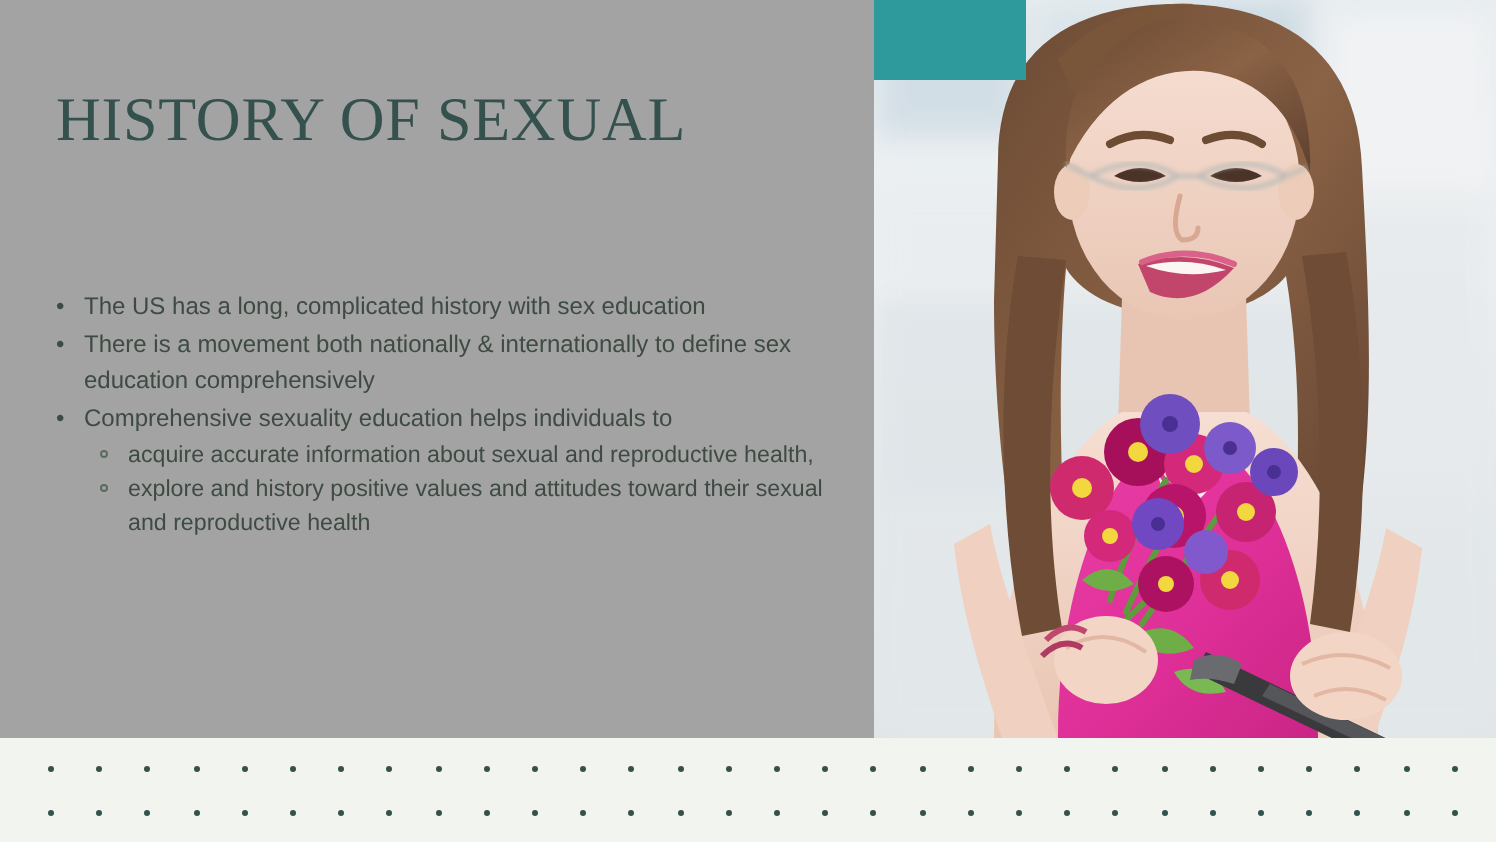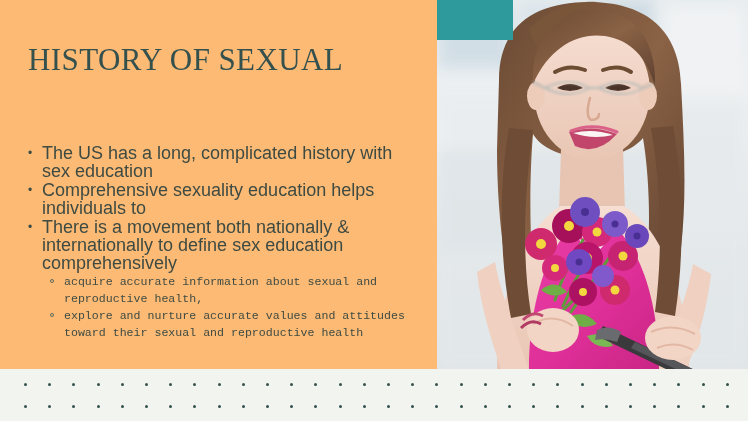--- a/index.html
+++ b/index.html
@@ -3,37 +3,37 @@
 <meta charset="utf-8">
 <style>
   html,body{margin:0;padding:0;background:#ffffff;}
   body{width:748px;height:421px;overflow:hidden;
        font-family:"Liberation Sans",sans-serif;}
 
   .slide{position:relative;width:748px;height:421px;overflow:hidden;background:#ffffff;}
 
   
   .green-panel{position:absolute;left:0;top:0;width:437px;height:369px;
-               background:#fdba74;}
+               background:#a3a3a3;}
 
   .title{position:absolute;left:28px;top:40px;width:390px;
          font-family:"Liberation Serif",serif;
          font-size:31px;line-height:40px;letter-spacing:.4px;
          color:#35514e;font-weight:400;}
   .title div{white-space:nowrap;}
 
   .bullets{position:absolute;left:24px;top:144px;width:400px;}
   .b-item{position:relative;padding-left:18px;margin-bottom:1px;
-          font-size:18px;line-height:18px;color:#3e4b43;}
+          font-size:12px;line-height:18px;color:#3e4b43;}
   .b-item::before{content:"\2022";position:absolute;left:4px;top:0;
           font-size:12px;line-height:18px;color:#3e4b43;}
 
   .sub-list{margin-top:1px;}
   .s-item{position:relative;padding-left:22px;margin-left:18px;
-          font-size:11.6px;line-height:17px;color:#3e4b43;font-family:Liberation Mono, monospace;}
+          font-size:11.6px;line-height:17px;color:#3e4b43;}
   .s-item::before{content:"";position:absolute;left:8px;top:6px;
           width:4px;height:4px;border-radius:50%;
           border:1px solid #5d6b5f;box-sizing:border-box;}
 
   
   .photo{position:absolute;left:437px;top:0;width:311px;height:369px;
          overflow:hidden;background:#eef1f3;}
   .photo svg{display:block;width:311px;height:369px;}
 
   
@@ -57,27 +57,27 @@
   <div class="green-panel">
 
     <div class="title">
       <div>HISTORY OF SEXUAL</div>
     </div>
 
     <div class="bullets">
 
       <div class="b-item">The US has a long, complicated history with sex education</div>
 
+      <div class="b-item">There is a movement both nationally &amp; internationally to define sex education comprehensively</div>
+
       <div class="b-item">Comprehensive sexuality education helps individuals to</div>
-
-      <div class="b-item">There is a movement both nationally &amp; internationally to define sex education comprehensively</div>
 
       <div class="sub-list">
         <div class="s-item">acquire accurate information about sexual and reproductive health,</div>
-        <div class="s-item">explore and nurture accurate values and attitudes toward their sexual and reproductive health</div>
+        <div class="s-item">explore and history positive values and attitudes toward their sexual and reproductive health</div>
       </div>
 
     </div>
   </div>
 
   <div class="photo">
     <svg viewBox="0 0 311 369" preserveAspectRatio="xMidYMid slice" aria-hidden="true">
       <defs>
         <linearGradient id="bgGrad" x1="0" y1="0" x2="0" y2="1">
           <stop offset="0%" stop-color="#e6ecef"></stop>

